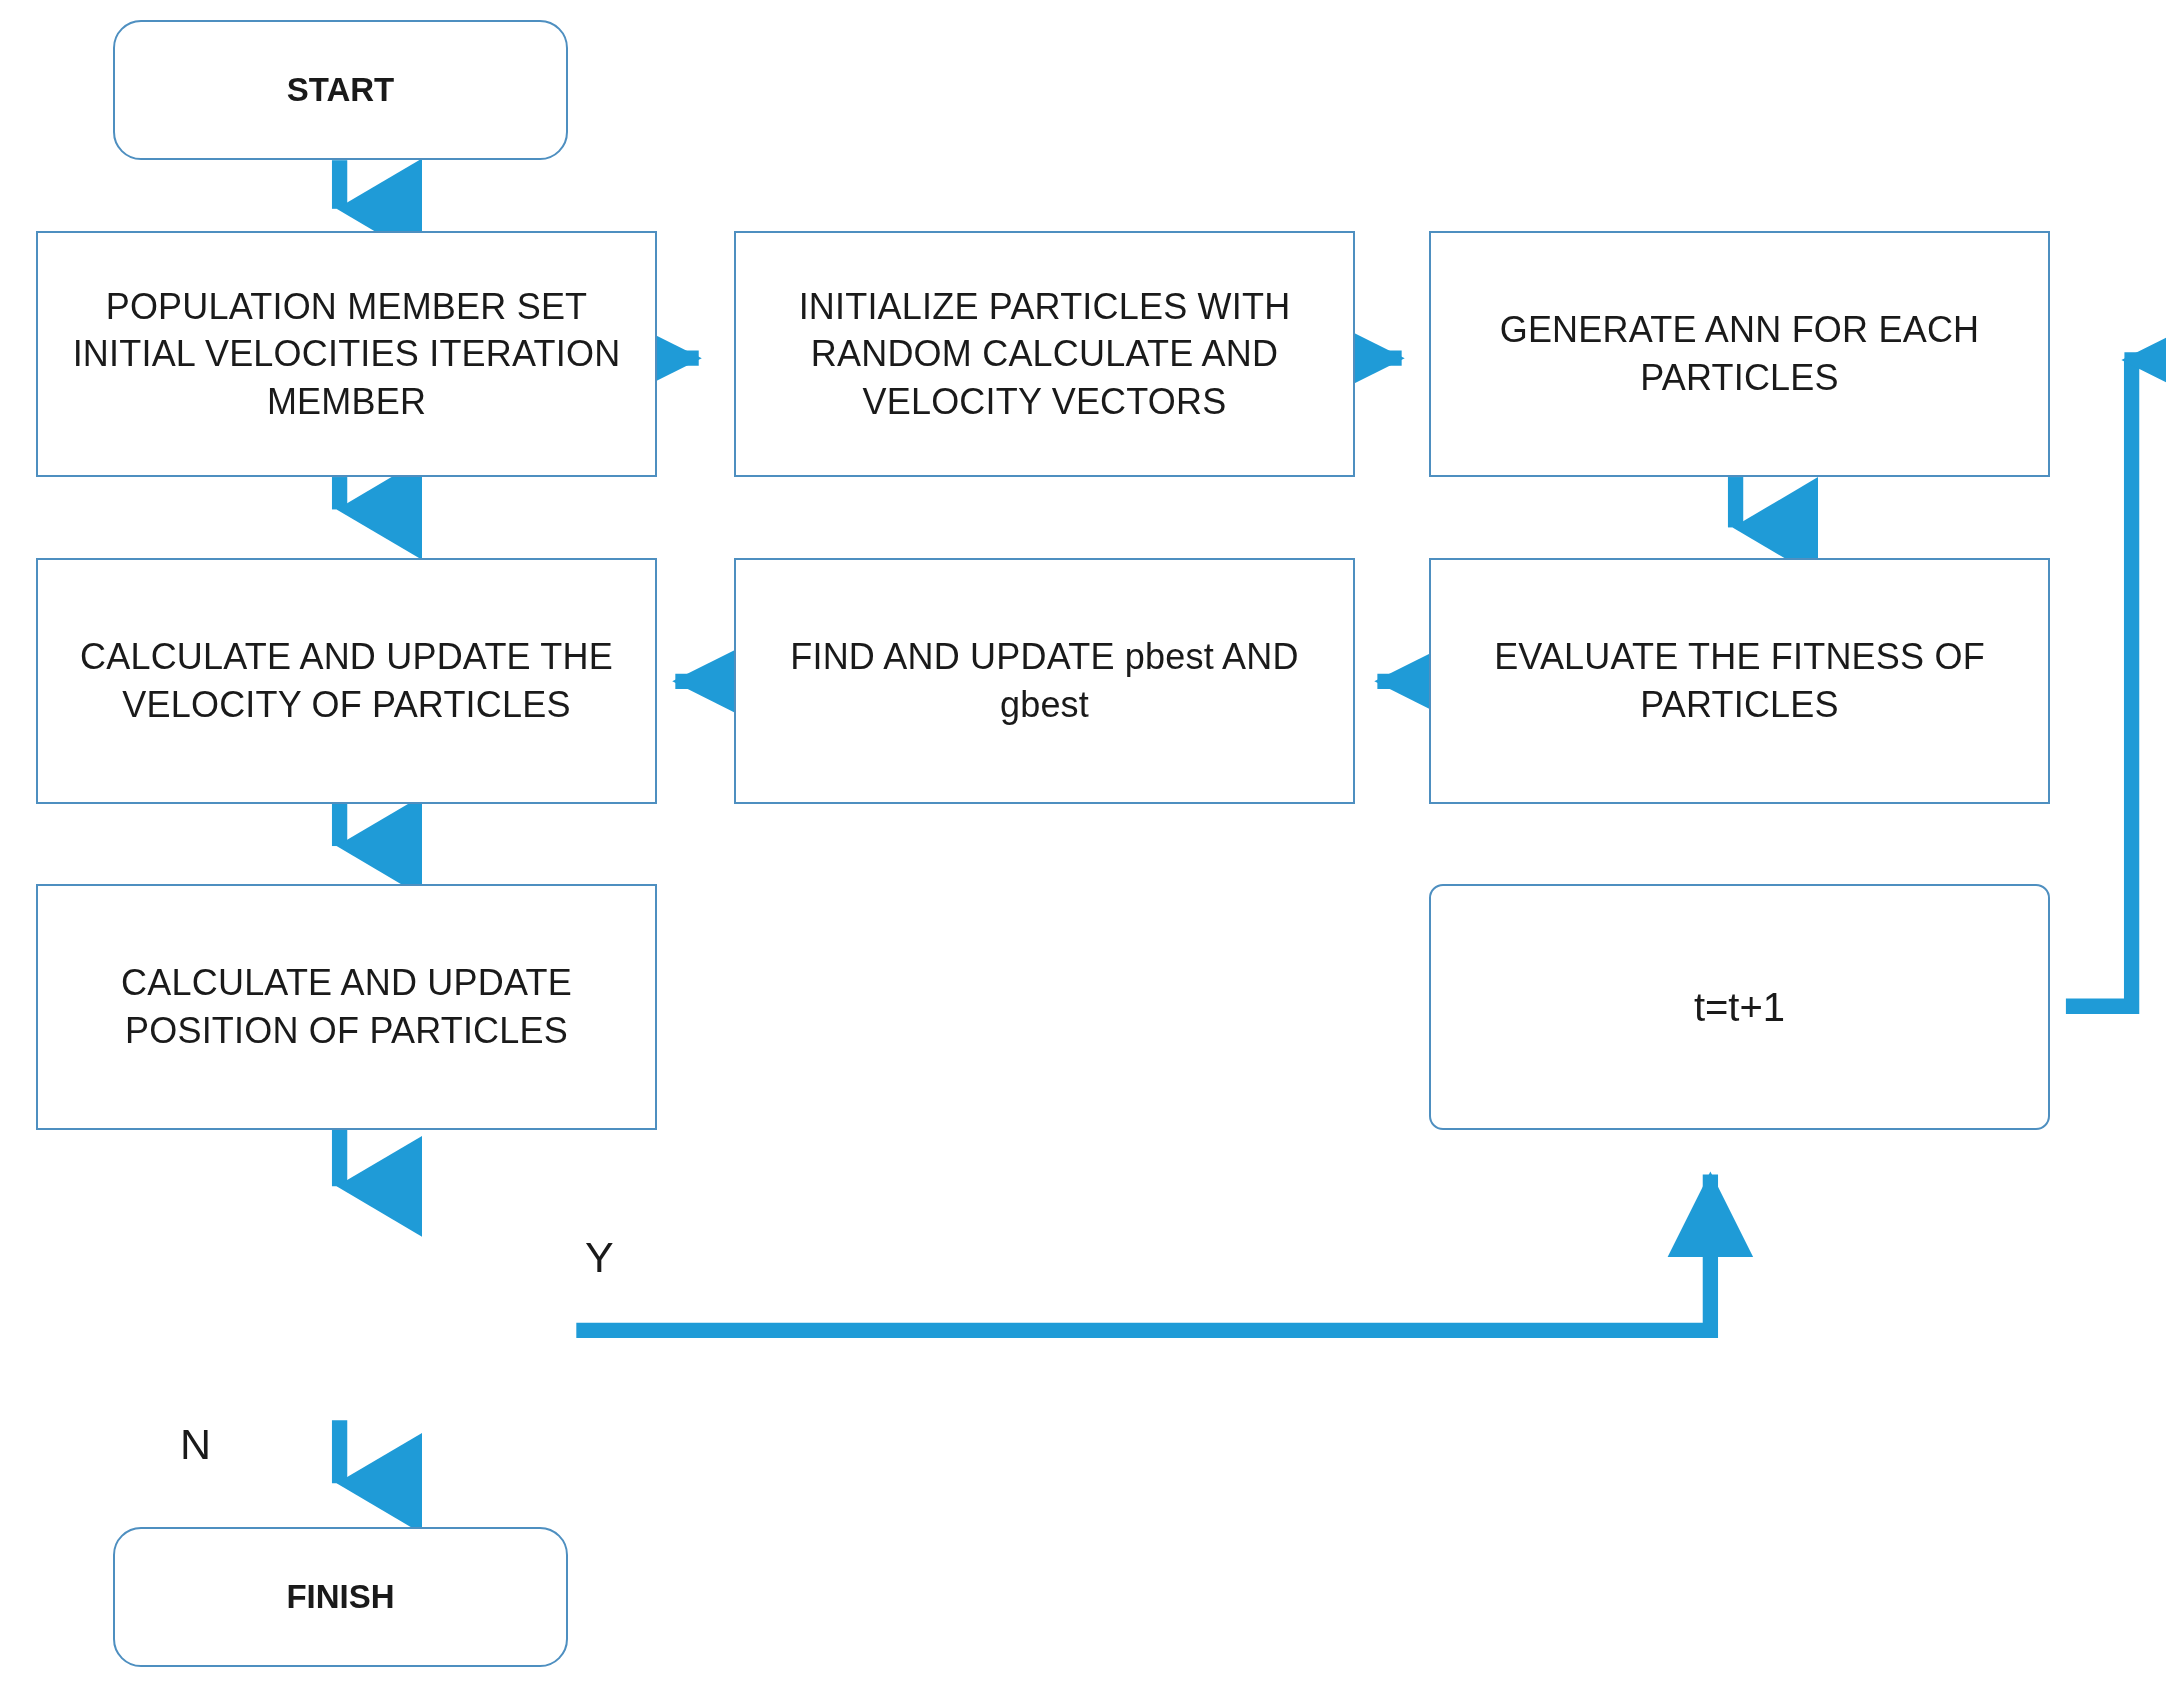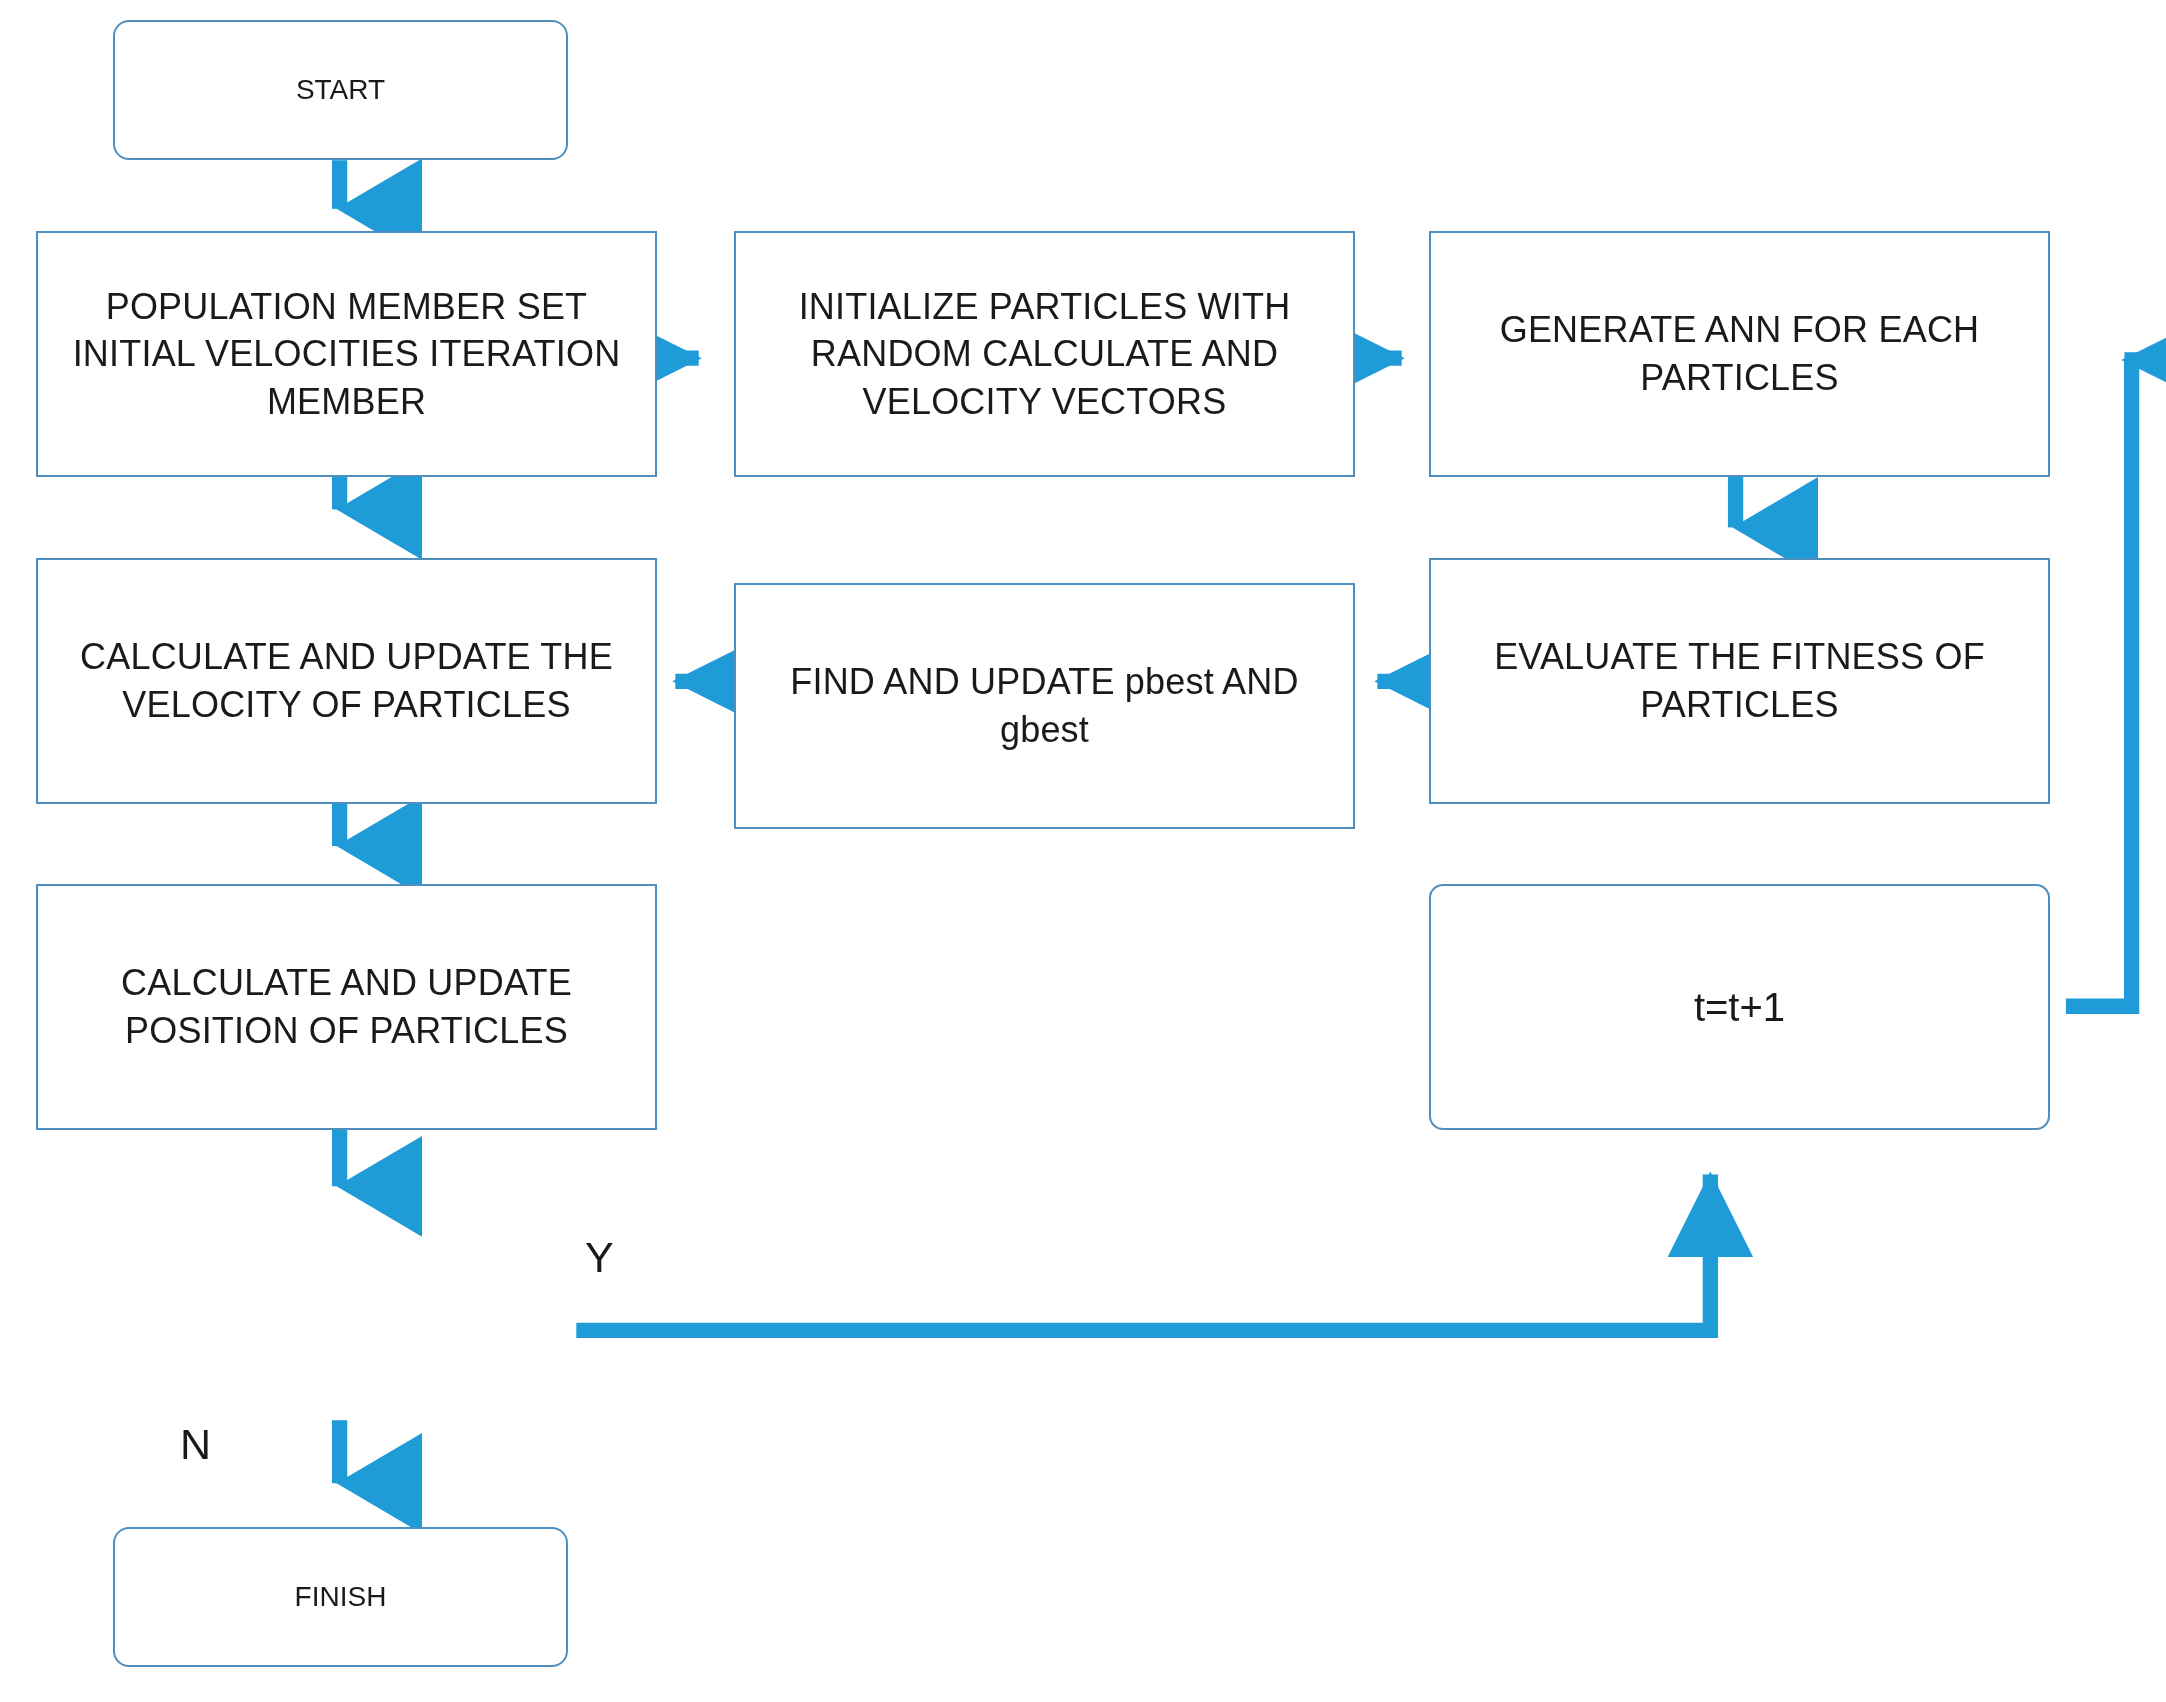--- a/index.html
+++ b/index.html
@@ -36,22 +36,23 @@
     color: #1a1a1a;
     line-height: 1.32;
     z-index: 3;
   }
   .node .txt {
     padding: 0 23.4px;
     white-space: pre-line;
   }
   .proc { font-size: 36px; letter-spacing: 0.2px; }
   .term {
-    border-radius: 16px;
-    font-size: 28px;
+    border-radius: 28px;
+    font-size: 33px;
+    font-weight: bold;
   }
   .tplus { font-size: 40px; border-radius: 14px; }
 
   .diamond-wrap {
     position: absolute;
     z-index: 3;
   }
   .diamond-wrap svg { display: block; }
   .diamond-label {
     position: absolute;
@@ -161,21 +162,21 @@
   <div class="node proc" style="left:1429px; top:231px; width:621px; height:246px;">
     <span class="txt">GENERATE ANN FOR EACH
 PARTICLES</span>
   </div>
 
   <div class="node proc" style="left:1429px; top:558px; width:621px; height:246px;">
     <span class="txt">EVALUATE THE FITNESS OF
 PARTICLES</span>
   </div>
 
-  <div class="node proc" style="left:734px; top:558px; width:621px; height:246px;margin-top:25px;">
+  <div class="node proc" style="left:734px; top:558px; width:621px; height:246px;">
     <span class="txt">FIND AND UPDATE pbest AND
 gbest</span>
   </div>
 
   <div class="node proc" style="left:36px; top:558px; width:621px; height:246px;">
     <span class="txt">CALCULATE AND UPDATE THE
 VELOCITY OF PARTICLES</span>
   </div>
 
   <div class="node proc" style="left:36px; top:884px; width:621px; height:246px;">

